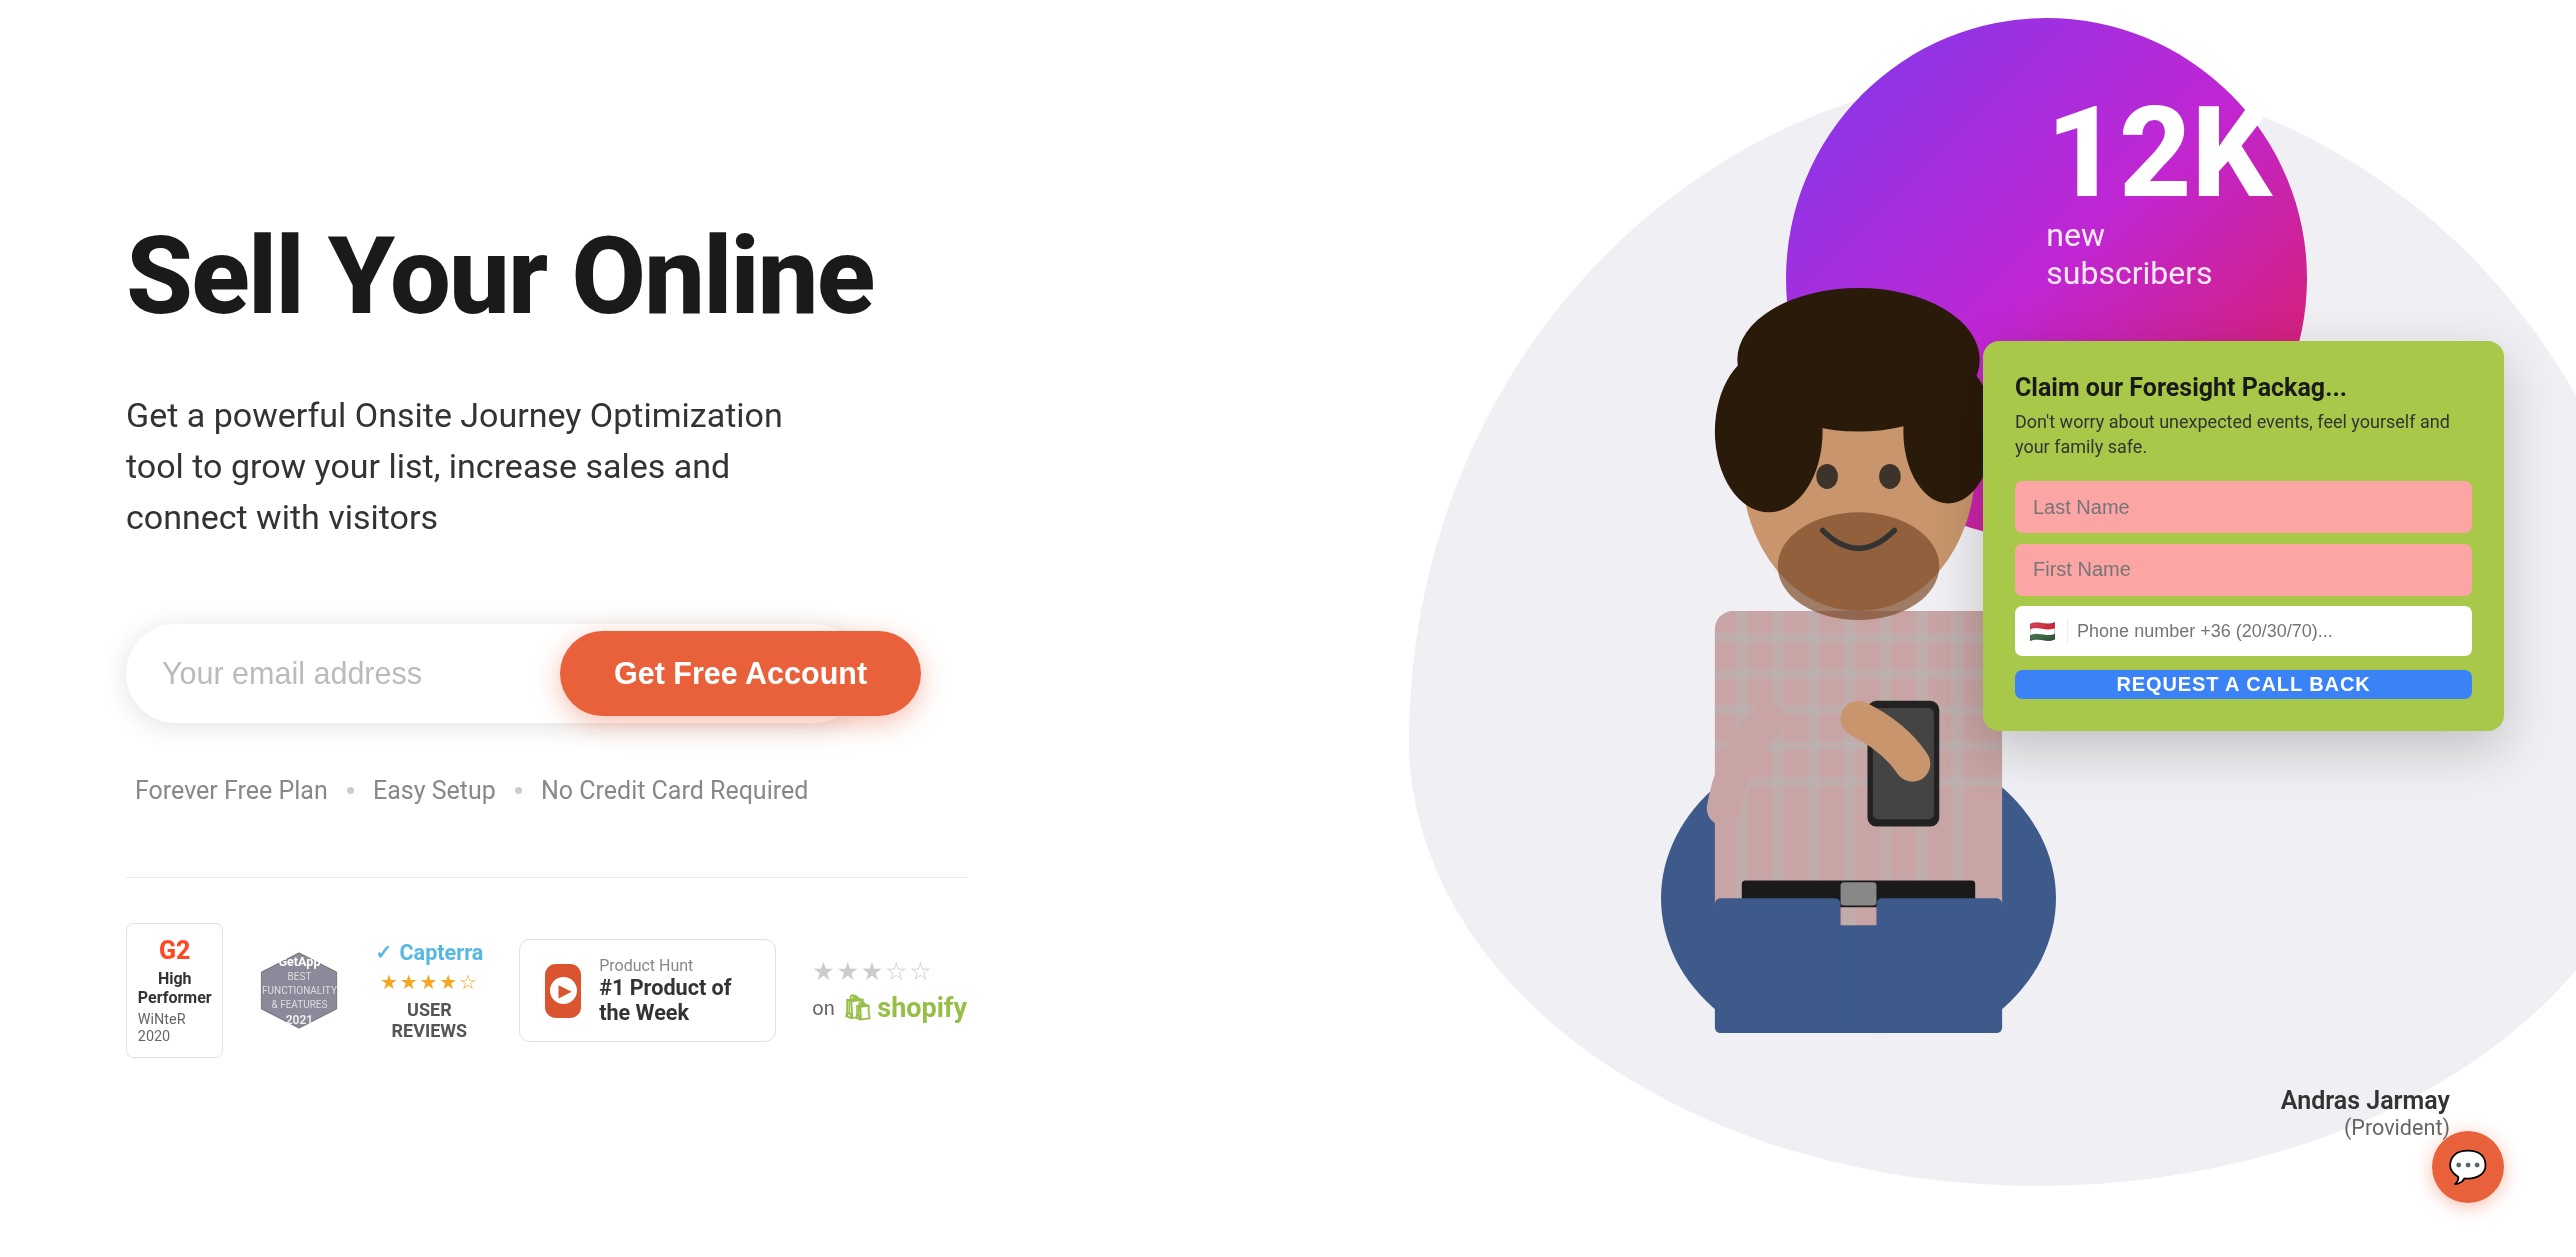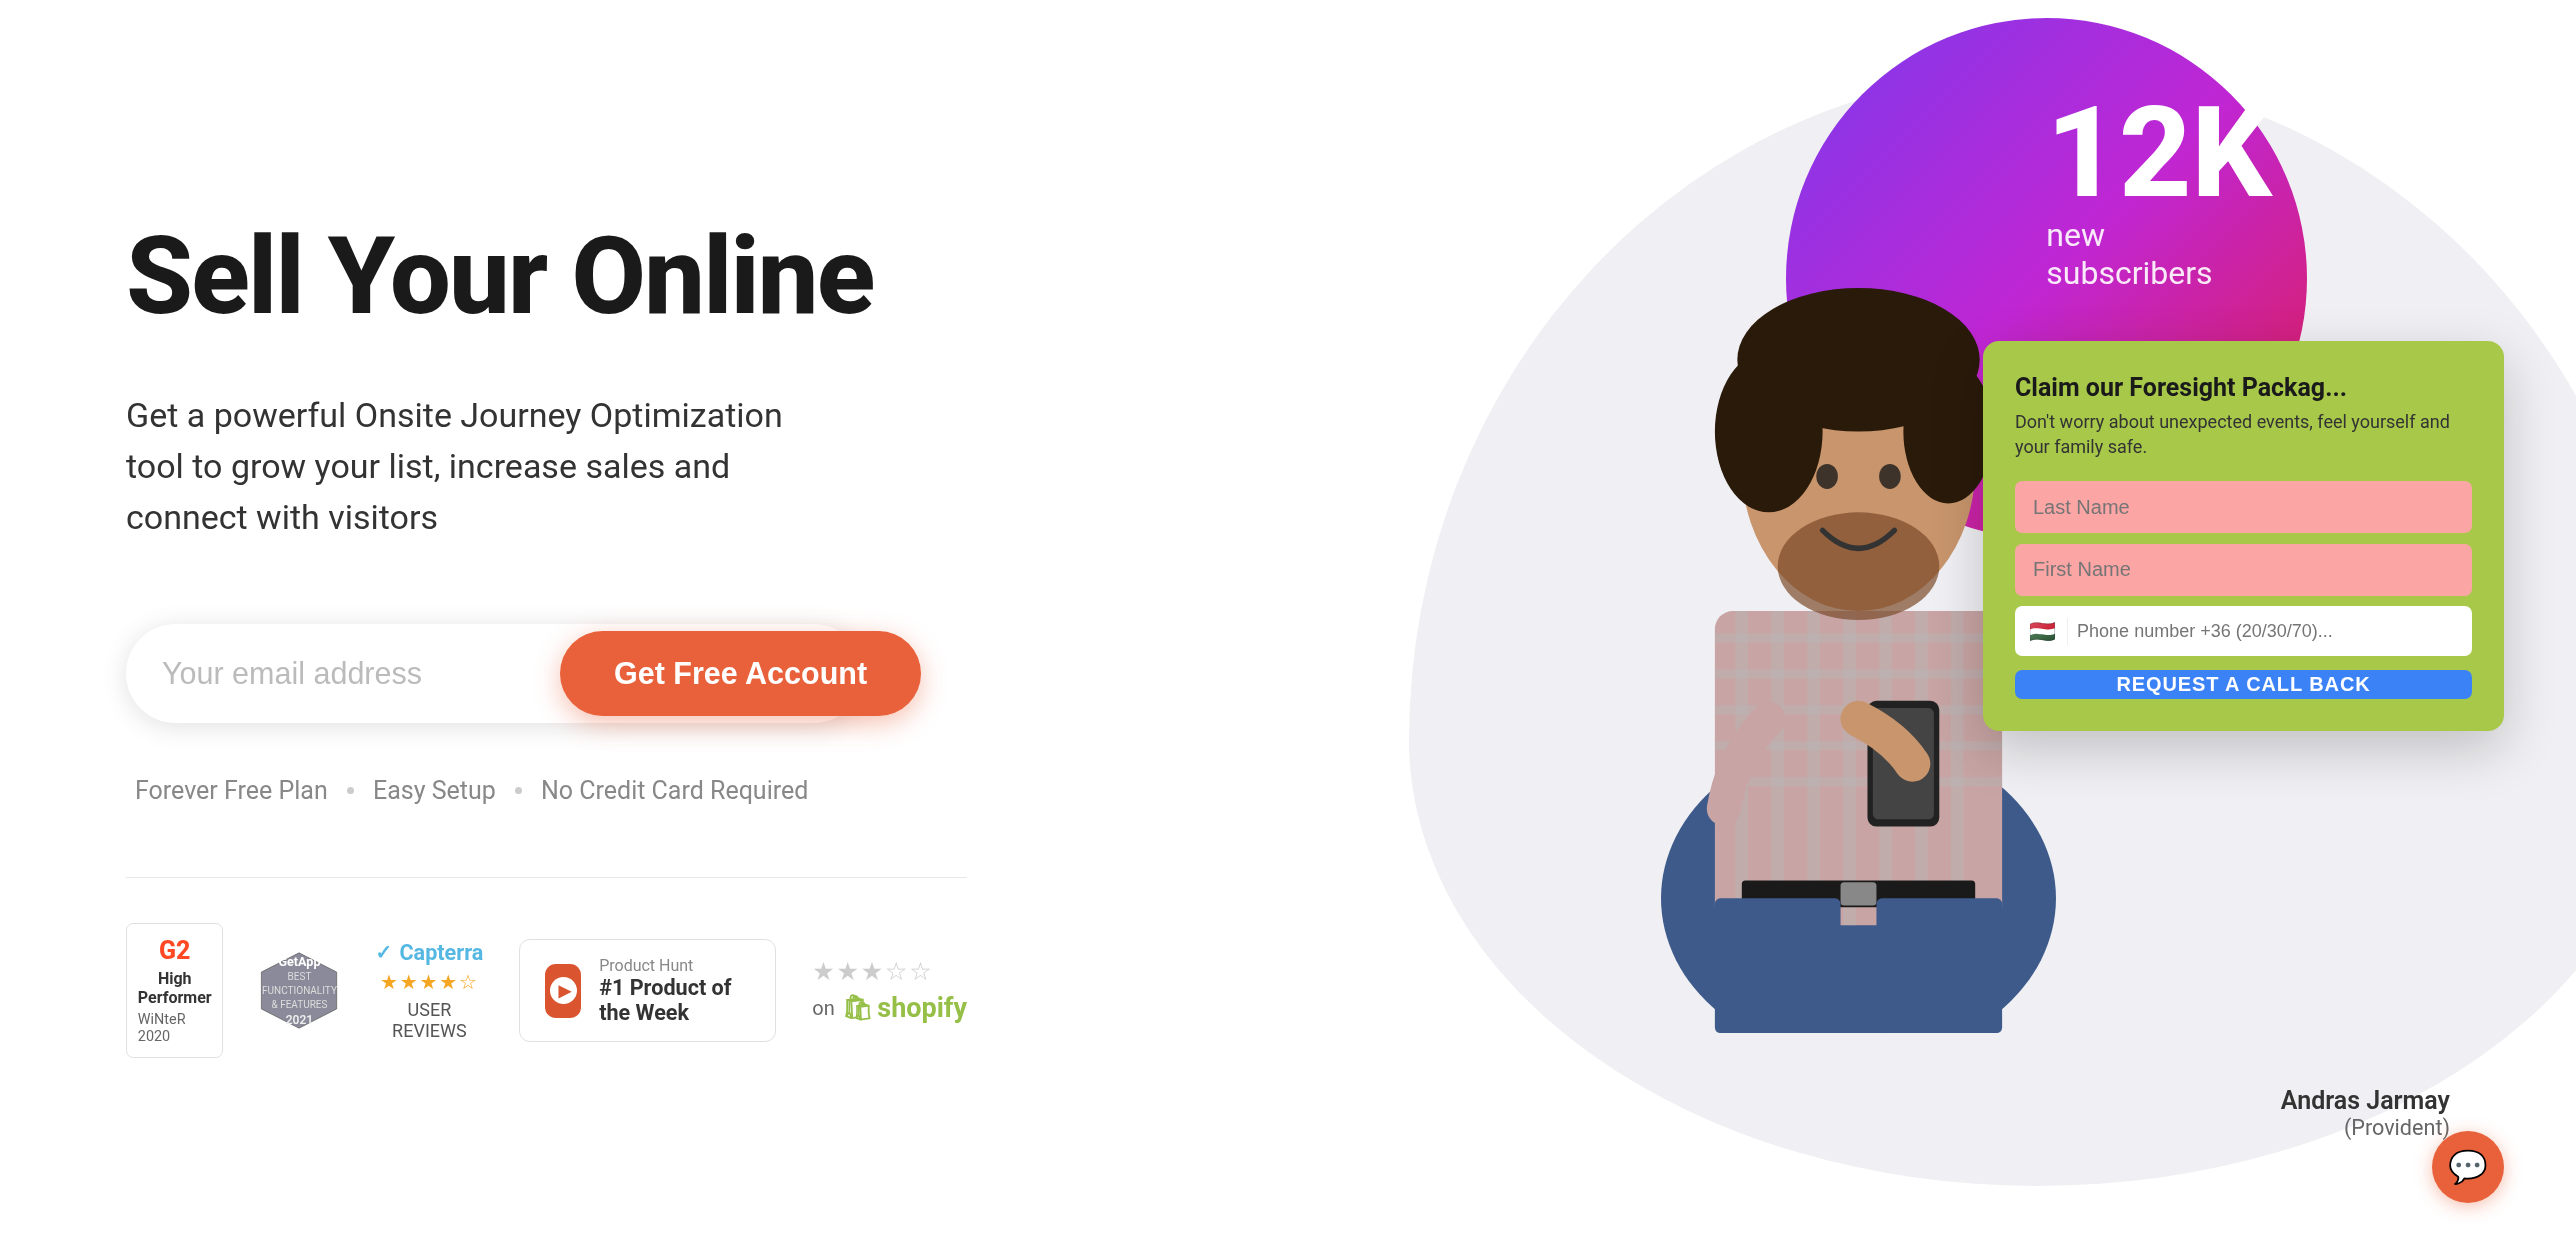--- a/index.html
+++ b/index.html
@@ -155,21 +155,21 @@
       align-items: center;
       gap: 7.2px;
     }
     .capterra-logo-text {
       font-size: 21.6px;
       font-weight: 700;
       color: #55b8e2;
     }
     .capterra-tag {
       font-size: 18px;
-      font-weight: 400;
+      font-weight: 700;
       color: #555;
       text-align: center;
     }
     .stars {
       color: #f5a623;
       font-size: 20px;
       letter-spacing: 1.8px;
     }
 
     

